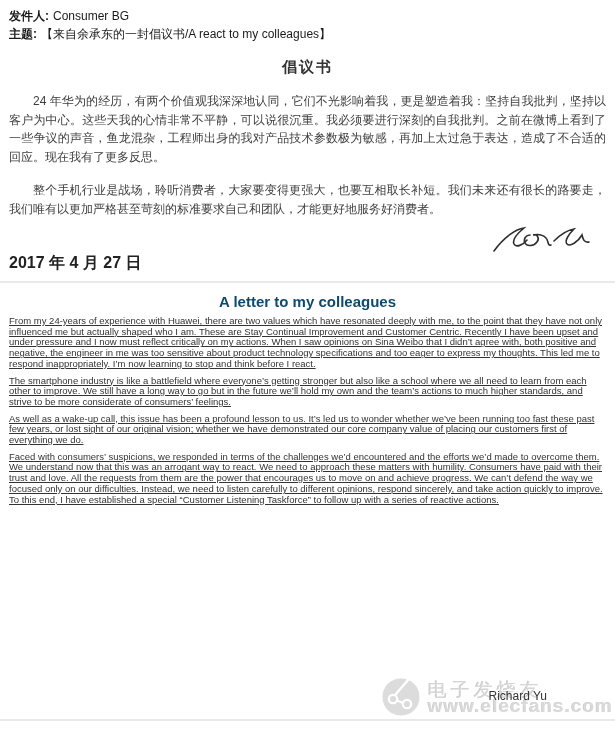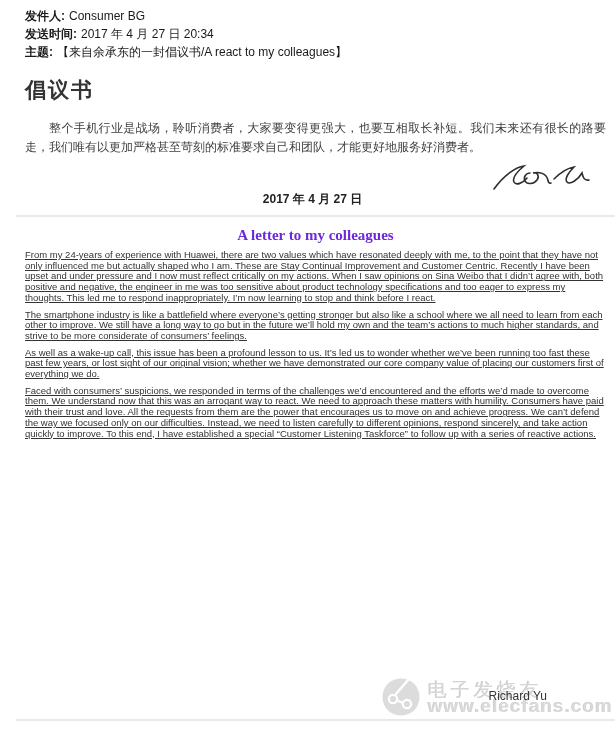--- a/index.html
+++ b/index.html
@@ -4,51 +4,51 @@
 <style>
   * { box-sizing: border-box; margin: 0; padding: 0; }
   html, body { width: 615px; height: 729px; }
   body {
     background: #ffffff;
     font-family: "Liberation Sans", "DejaVu Sans", sans-serif;
     color: #333;
     position: relative;
     overflow: hidden;
   }
-  .page { padding: 7px 9px 0 9px; position: relative; height: 729px; margin-left: 16px; }
+  .page { padding: 7px 9px 0 9px; position: relative; height: 729px; }
 
   
   .mail-header { font-size: 12px; line-height: 18px; color: #1a1a1a; }
   .mail-header .row { white-space: nowrap; }
   .mail-header .label { font-weight: bold; margin-right: 4px; }
 
   
   .cn-title {
-    text-align: left; font-size: 21px; font-weight: bold;
+    text-align: center; font-size: 15px; font-weight: bold;
     color: #333; letter-spacing: 2px; margin: 15px 0 2px 0;
   }
   .cn-body p {
     font-size: 12px; line-height: 18.5px; color: #3d3d3d;
     text-align: justify; text-indent: 2em; margin: 15px 0;
   }
   .sig-block { text-align: right; padding-right: 12px; margin-top: -8px; height: 30px; }
   .cn-date {
-    text-align: center; font-size: 12px; font-weight: bold;
+    text-align: left; font-size: 16px; font-weight: bold;
     color: #222; padding-right: 6px; margin-top: -2px;
   }
 
   .divider {
     border: none; border-top: 2px solid #e9e9e9;
     margin: 7px -9px 0 -9px;
   }
 
   
   .en-title {
     text-align: center; font-size: 15px; font-weight: bold;
-    color: #6d28d9; margin: 10px 0 4px 0; font-family: Liberation Serif, serif;
+    color: #0c4a6e; margin: 10px 0 4px 0;
   }
   .en-body p { font-size: 9.5px; line-height: 10.7px; color: #333; margin: 6px 0; text-decoration: underline; }
 
   
   .richard-yu {
     position: absolute; right: 68px; bottom: 26px;
     font-size: 12px; color: #333; z-index: 2;
   }
   .watermark {
     position: absolute; right: 2px; bottom: 10px;
@@ -73,30 +73,28 @@
 </head>
 <body>
 
 <div class="page">
 
   <div class="mail-header">
     <div class="row">
       <span class="label">发件人:</span><span>Consumer BG</span>
     </div>
     <div class="row">
-      <span class="label">发送时间:</span><span>2017 年 4 月 27 日 20:34</span>
-    </div>
-    <div class="row">
       <span class="label">主题:</span><span>【来自余承东的一封倡议书/A react to my colleagues】</span>
     </div>
   </div>
 
   <h1 class="cn-title">倡议书</h1>
 
   <div class="cn-body">
+    <p>24 年华为的经历，有两个价值观我深深地认同，它们不光影响着我，更是塑造着我：坚持自我批判，坚持以客户为中心。这些天我的心情非常不平静，可以说很沉重。我必须要进行深刻的自我批判。之前在微博上看到了一些争议的声音，鱼龙混杂，工程师出身的我对产品技术参数极为敏感，再加上太过急于表达，造成了不合适的回应。现在我有了更多反思。</p>
     <p>整个手机行业是战场，聆听消费者，大家要变得更强大，也要互相取长补短。我们未来还有很长的路要走，我们唯有以更加严格甚至苛刻的标准要求自己和团队，才能更好地服务好消费者。</p>
   </div>
 
   <div class="sig-block">
     <svg width="104" height="30" viewBox="0 0 104 30" aria-hidden="true">
       <path d="M4,26 C14,12 26,4 34,3 C28,8 22,15 24,19 C26,23 33,20 37,15" stroke="#2e2e2e" stroke-width="1.6" fill="none" stroke-linecap="round"></path>
       <path d="M40,10 C36,10 33,14 35,18 C37,22 44,21 47,17 C50,13 47,9 43,10 C48,9 53,10 56,13 C59,16 57,21 61,20" stroke="#2e2e2e" stroke-width="1.6" fill="none" stroke-linecap="round"></path>
       <path d="M64,16 C70,10 78,5 84,4 C79,9 74,16 77,19 C80,22 88,17 92,10 C93,14 94,18 99,17" stroke="#2e2e2e" stroke-width="1.6" fill="none" stroke-linecap="round"></path>
     </svg>
   </div>

